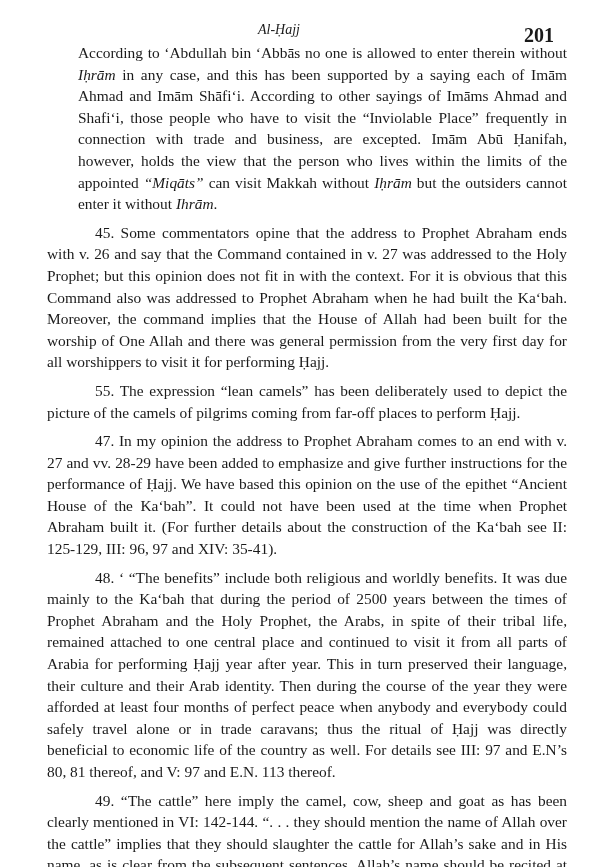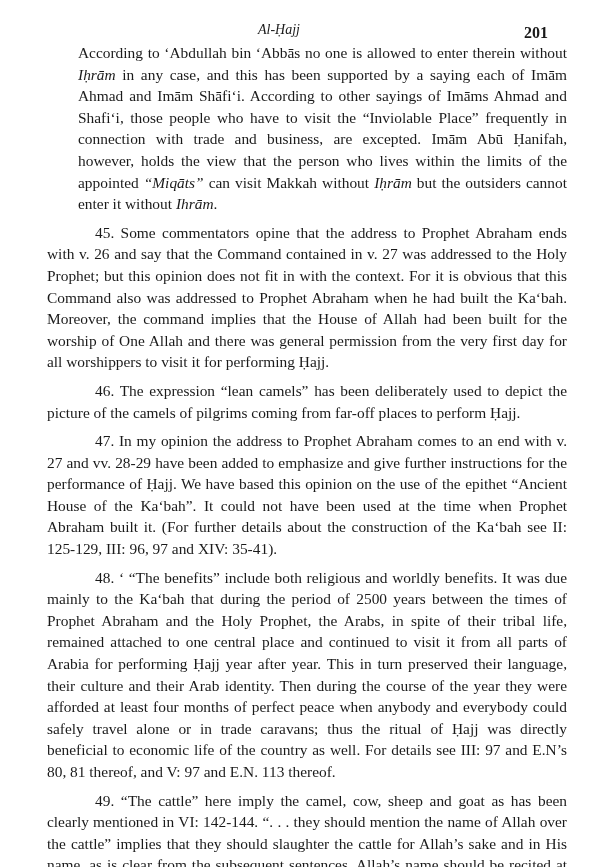--- a/index.html
+++ b/index.html
@@ -13,21 +13,21 @@
   .page { position: absolute; left: 0; top: 0; width: 600px; height: 867px; }
   .running-head {
     position: absolute; top: 22px; left: 0; width: 600px; height: 22px;
   }
   .running-title {
     position: absolute; left: 258px; top: 0;
     font-style: italic; font-size: 14px;
   }
   .page-number {
     position: absolute; left: 524px; top: 2px;
-    font-size: 16px; font-weight: bold;
+    font-size: 20px; font-weight: bold;
   }
   .body-text {
     position: absolute; left: 47px; top: 42px; width: 520px;
     font-size: 15.4px; line-height: 21.6px;
     text-align: justify;
   }
   .para { margin: 0 0 7px 0; }
   .para.continued { padding-left: 31px; }
   .para.numbered { text-indent: 48px; }
   .para:last-child { margin-bottom: 0; }
@@ -38,18 +38,18 @@
 
 <div class="page">
   <div class="running-head">
     <span class="running-title">Al-Ḥajj</span>
     <span class="page-number">201</span>
   </div>
 
   <div class="body-text">
     <p class="para continued"><span>According  to ‘Abdullah bin ‘Abbās no one is allowed to enter therein without </span><i>Iḥrām</i><span> in  any  case,  and  this  has  been supported by a saying each of Imām Ahmad  and  Imām  Shāfi‘i. According to other sayings of Imāms Ahmad and Shafi‘i,  those  people  who  have  to visit the “Inviolable Place” frequently in connection  with  trade and business, are excepted. Imām Abū Ḥanifah, however, holds the view that the  person who lives within the limits of the appointed  </span><i>“Miqāts”</i><span>  can visit Makkah without </span><i>Iḥrām</i><span> but the outsiders cannot enter it without </span><i>Ihrām</i><span>.</span></p>
     <p class="para numbered"><span>45.  Some  commentators  opine that the address to Prophet Abraham ends with v. 26 and say that the Command contained in v. 27 was addressed to the Holy Prophet;  but this opinion does not fit in with the context. For it is obvious that this Command  also  was addressed to Prophet Abraham when he had built the Ka‘bah. Moreover,  the  command  implies  that  the  House of Allah had been built for the worship  of One Allah and there was general permission from the very first day for all worshippers to visit it for performing Ḥajj.</span></p>
-    <p class="para numbered"><span>46.  The expression “lean camels” has been deliberately used to depict the picture of the camels of pilgrims coming from far-off places to perform Ḥajj.</span></p>
+    <p class="para numbered"><span>55.  The expression “lean camels” has been deliberately used to depict the picture of the camels of pilgrims coming from far-off places to perform Ḥajj.</span></p>
     <p class="para numbered"><span>47.  In  my  opinion the address to Prophet Abraham comes to an end with v. 27 and vv. 28-29 have been added to emphasize and give further instructions for the  performance  of  Ḥajj.  We  have  based  this  opinion on the use of the epithet “Ancient  House  of  the  Ka‘bah”.  It  could  not have been used at the time when Prophet  Abraham built it. (For further details about the construction of the Ka‘bah see II: 125-129, III: 96, 97 and XIV: 35-41).</span></p>
     <p class="para numbered"><span>48. ‘ “The benefits” include both religious and worldly benefits. It was due mainly  to  the  Ka‘bah  that  during  the period of 2500 years between the times of Prophet  Abraham  and  the  Holy  Prophet,   the Arabs, in spite of their tribal life, remained  attached  to  one  central  place and continued to visit it from all parts of Arabia  for  performing Ḥajj year after year. This in turn preserved their language, their  culture and their Arab identity. Then during the course of the year they were afforded  at least four months of perfect peace when anybody and everybody could safely  travel  alone  or  in  trade  caravans;  thus  the  ritual  of  Ḥajj  was directly beneficial  to economic life of the country as well. For details see III: 97 and E.N’s 80, 81 thereof, and V: 97 and E.N. 113 thereof.</span></p>
     <p class="para numbered"><span>49.  “The  cattle”  here  imply the camel, cow, sheep and goat as has been clearly  mentioned  in  VI:  142-144.  “. . . they should mention the name of Allah over  the cattle” implies that they should slaughter the cattle for Allah’s sake and in His  name,  as  is  clear  from  the  subsequent  sentences.  Allah’s name should be recited  at  the  time  the  cattle  are  slaughtered  to  show  that the Muslims are to slaughter  and  sacrifice  animals  in  Allah’s  name alone so as to distinguish them</span></p>
   </div>
 </div>
 
 </body></html>

